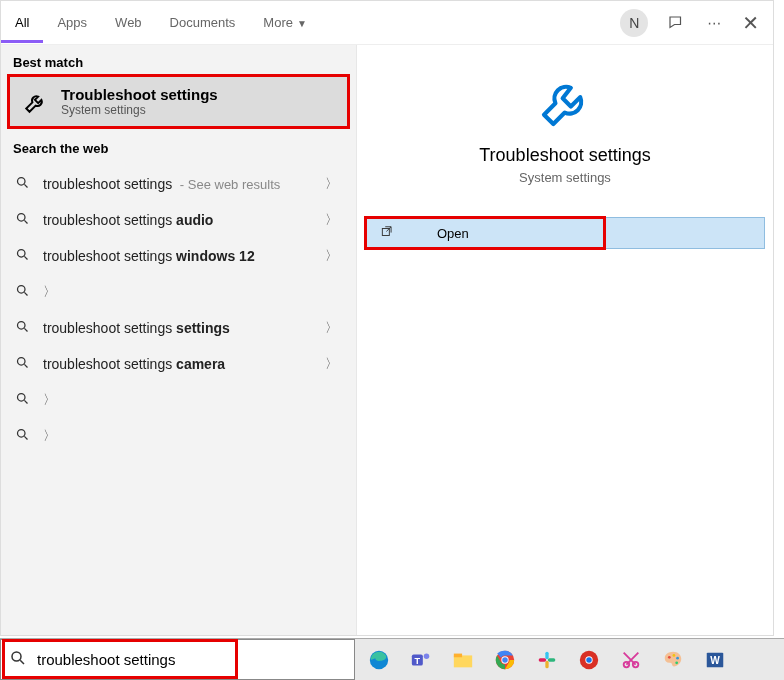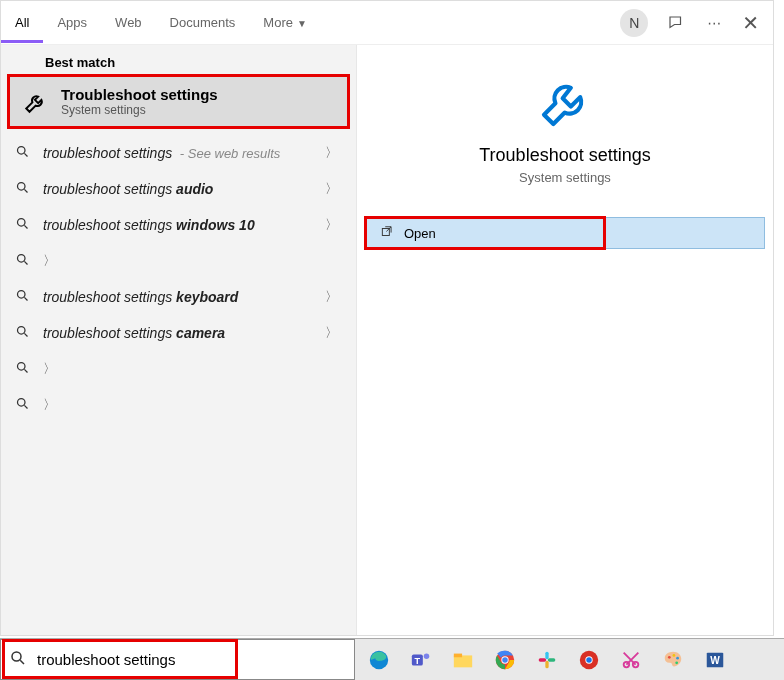--- a/index.html
+++ b/index.html
@@ -49,42 +49,42 @@
   .hicon { width: 20px; height: 20px; display: flex; align-items: center; justify-content: center; color: #555; cursor: pointer;}
   .close { font-size: 20px; color: #555; cursor: pointer;}
   .body { display: flex; flex: 1; overflow: hidden; }
   .left {
     width: 355px;
     background: #f3f3f3;
     display: flex;
     flex-direction: column;
     overflow-y: auto;
   }
-  .section-label { font-weight: 600; font-size: 13px; padding: 10px 12px 6px; margin-left: 32px; }
+  .section-label { font-weight: 600; font-size: 13px; padding: 10px 12px 6px; }
   .best-match {
     position: relative;
     display: flex;
     align-items: center;
     background: #dcdcdc;
     padding: 10px 12px;
     margin: 0 8px 4px 8px;
   }
   .hl-red { outline: 3px solid #e60000; outline-offset: -1px; }
   .bm-icon { width: 30px; height: 30px; display:flex; align-items:center; justify-content:center; margin-right:10px;}
   .bm-title { font-weight: 600; font-size: 15px; }
   .bm-sub { color: #555; font-size: 12px; }
   .list { padding: 4px 0; }
   .row {
     display: flex;
     align-items: center;
     padding: 9px 18px 9px 14px;
     cursor: pointer;
   }
   .row .ricon { width: 18px; margin-right: 10px; color: #333; }
-  .row .label { flex: 1; font-size: 14px; color: #222; font-style: italic; }
+  .row .label { flex: 1; font-size: 14px; color: #222; }
   .row .label b { font-weight: 600; }
   .row .hint { color: #888; font-size: 13px; margin-left: 4px;}
   .row .chev { color: #555; font-size: 13px; }
   .right {
     flex: 1;
     background: #fff;
     border-left: 1px solid #e7e7e7;
     display: flex;
     flex-direction: column;
     align-items: stretch;
@@ -97,20 +97,21 @@
   .open-row {
     display: flex;
     align-items: center;
     height: 32px;
     background: #cce4f7;
     border: 1px solid #8fbde0;
     margin: 8px 0 0 0;
     padding: 0 14px;
     font-size: 13px;
     position: relative;
+    gap: 33px;
   }
   .open-row .oicon { margin-right: 10px; color: #333; }
   .hl-red-open { position:absolute; left:0; top:0; width:238px; height:100%; outline:3px solid #e60000; outline-offset:-1px; pointer-events:none;}
   
   .bottombar {
     position: absolute;
     left: 0; bottom: 0;
     width: 784px;
     height: 42px;
     display: flex;
@@ -176,20 +177,21 @@
           <svg viewBox="0 0 24 24" width="26" height="26" fill="none" stroke="#000" stroke-width="1.8">
               <path d="M14 7a4 4 0 0 0-5.3 5.3L3 18l3 3 5.7-5.7A4 4 0 0 0 17 10l-3 3-3-3 3-3z"></path>
             </svg>
         </div>
         <div>
           <div class="bm-title">Troubleshoot settings</div>
           <div class="bm-sub">System settings</div>
         </div>
       </div>
 
+      <div class="section-label">Search the web</div>
       <div class="list" id="rows">
           <div class="row">
             <span class="ricon"><svg viewBox="0 0 24 24" width="15" height="15" fill="none" stroke="#333" stroke-width="2">
                 <circle cx="10" cy="10" r="6"></circle>
                 <path d="M20 20l-5-5"></path>
               </svg></span>
             <span class="label">troubleshoot settings<b></b><span class="hint"> - See web results</span></span>
             <span class="chev">〉</span>
           </div>
           <div class="row">
@@ -198,36 +200,36 @@
                 <path d="M20 20l-5-5"></path>
               </svg></span>
             <span class="label">troubleshoot settings <b>audio</b></span>
             <span class="chev">〉</span>
           </div>
           <div class="row">
             <span class="ricon"><svg viewBox="0 0 24 24" width="15" height="15" fill="none" stroke="#333" stroke-width="2">
                 <circle cx="10" cy="10" r="6"></circle>
                 <path d="M20 20l-5-5"></path>
               </svg></span>
-            <span class="label">troubleshoot settings <b>windows 10</b></span>
-            <span class="chev">〉</span>
-          </div>
-          <div class="row">
-            <span class="ricon"><svg viewBox="0 0 24 24" width="15" height="15" fill="none" stroke="#333" stroke-width="2">
-                <circle cx="10" cy="10" r="6"></circle>
-                <path d="M20 20l-5-5"></path>
-              </svg></span>
-            <span class="chev">〉</span>
-          </div>
-          <div class="row">
-            <span class="ricon"><svg viewBox="0 0 24 24" width="15" height="15" fill="none" stroke="#333" stroke-width="2">
-                <circle cx="10" cy="10" r="6"></circle>
-                <path d="M20 20l-5-5"></path>
-              </svg></span>
-            <span class="label">troubleshoot settings <b>keyboard</b></span>
+            <span class="label">troubleshoot settings <b>windows 12</b></span>
+            <span class="chev">〉</span>
+          </div>
+          <div class="row">
+            <span class="ricon"><svg viewBox="0 0 24 24" width="15" height="15" fill="none" stroke="#333" stroke-width="2">
+                <circle cx="10" cy="10" r="6"></circle>
+                <path d="M20 20l-5-5"></path>
+              </svg></span>
+            <span class="chev">〉</span>
+          </div>
+          <div class="row">
+            <span class="ricon"><svg viewBox="0 0 24 24" width="15" height="15" fill="none" stroke="#333" stroke-width="2">
+                <circle cx="10" cy="10" r="6"></circle>
+                <path d="M20 20l-5-5"></path>
+              </svg></span>
+            <span class="label">troubleshoot settings <b>settings</b></span>
             <span class="chev">〉</span>
           </div>
           <div class="row">
             <span class="ricon"><svg viewBox="0 0 24 24" width="15" height="15" fill="none" stroke="#333" stroke-width="2">
                 <circle cx="10" cy="10" r="6"></circle>
                 <path d="M20 20l-5-5"></path>
               </svg></span>
             <span class="label">troubleshoot settings <b>camera</b></span>
             <span class="chev">〉</span>
           </div>

